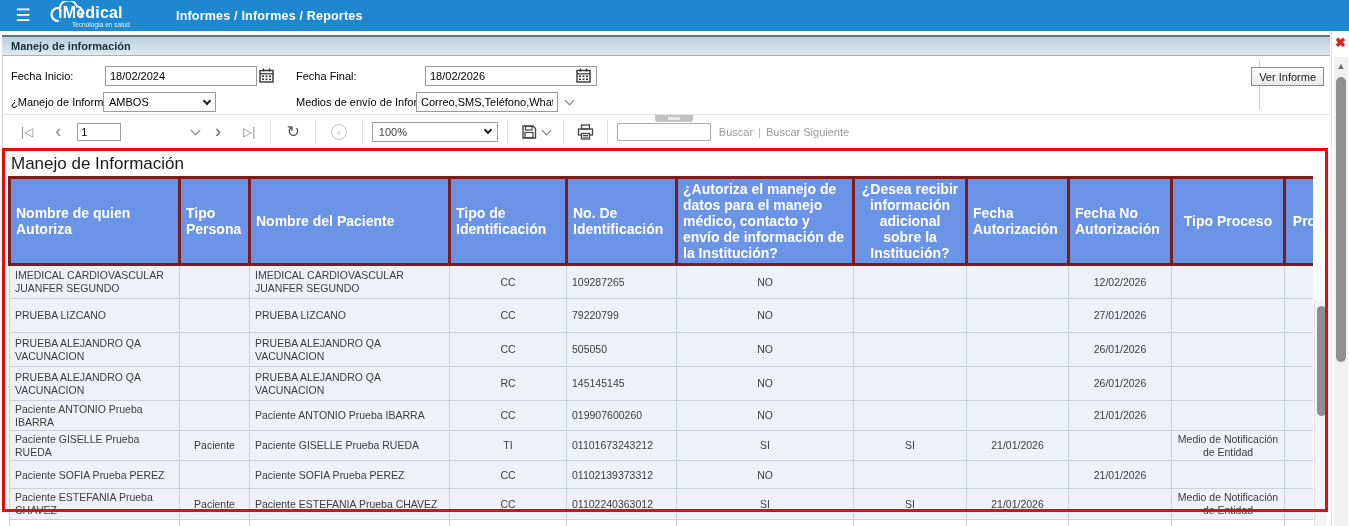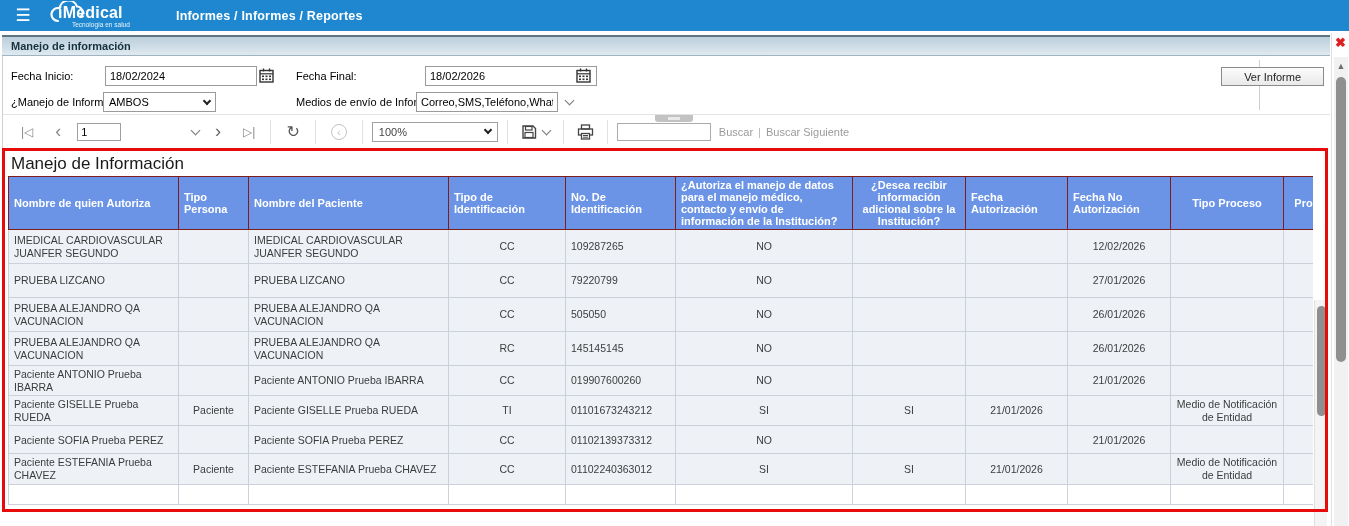--- a/index.html
+++ b/index.html
@@ -30,21 +30,21 @@
   .f-input { position:absolute; height:20px; border:1px solid #9a9a9a; font-size:11px; padding:0 4px;
              font-family:"Liberation Sans",sans-serif; color:#000; background:#fff; }
   .cal-icon { position:absolute; width:16px; height:16px; cursor:pointer; }
   .fake-select { position:absolute; height:20px; border:1px solid #9a9a9a; background:#fff; font-size:11px;
                  display:flex; align-items:center; padding:1px 5px; cursor:pointer; }
   .fake-select .grow { flex:1; }
   .chev { display:inline-block; width:6px; height:6px; border-right:2px solid #222; border-bottom:2px solid #222;
           transform:rotate(45deg); margin-top:-3px; }
   .chev.light { border-color:#777; border-width:1px; width:7px; height:7px; }
   .v-div { position:absolute; width:1px; background:#cfcfcf; }
-  .btn-ver { position:absolute; right:6px; top:11px; height:19px; padding:0 22px; font-size:11px;
+  .btn-ver { position:absolute; right:6px; top:11px; height:19px; padding:0 7px; font-size:11px;
              font-family:"Liberation Sans",sans-serif; border:1px solid #8a8a8a;
              background:linear-gradient(#fcfcfc,#e9e9e9); cursor:pointer; color:#222; }
 
   
   .toolbar { position:absolute; left:2px; top:114px; width:1328px; height:34px; background:#fff;
              border-top:1px solid #e3e3e3; border-left:1px solid #cfcfcf;
              display:flex; align-items:center; font-size:11px; color:#444; }
   .tb-ico { color:#8a8a8a; font-size:14px; cursor:pointer; padding:0 6px; user-select:none; }
   .tb-sep { width:1px; height:24px; background:#e2e2e2; margin:0 9px; }
   .page-input { width:44px; height:18px; border:1px solid #a0a0a0; font-size:11px; padding:0 3px; margin:0 8px 0 10px; }
@@ -61,22 +61,22 @@
   .buscar-bar { color:#b5b5b5; margin:0 5px; }
   .splitter { position:absolute; left:652px; top:0px; width:38px; height:7px; background:#c2c2c2;
               border-radius:0 0 3px 3px; cursor:row-resize; }
   .splitter::after { content:""; position:absolute; left:13px; top:2px; width:12px; height:3px; background:#e9e9e9; }
 
   
   .report { position:absolute; left:2px; top:148px; width:1328px; height:378px; background:#fff; overflow:hidden; }
   .report-title { font-size:17px; color:#1a1a1a; padding:6px 0 3px 9px; height:28px; }
   .grid-wrap { position:absolute; left:6px; top:28px; width:1305px; overflow:hidden; }
   table.grid { border-collapse:collapse; table-layout:fixed; width:1315px; }
-  .grid th { background:var(--c-table_header,#6b94e6); color:#fff; font-size:11px; font-weight:bold;
-             border:1px solid #7f1d1d; height:44px; padding:2px 5px; vertical-align:middle; }
+  .grid th { background:var(--c-table_header,#6b94e6); color:#fff; font-size:14px; font-weight:bold;
+             border:3px solid #7f1d1d; height:44px; padding:2px 5px; vertical-align:middle; }
   .grid td { background:#eef2f7; border:1px solid #ccd1d9; font-size:10.5px; color:#3c3c3c;
              padding:2px 5px; vertical-align:middle; line-height:1.2; overflow:hidden; }
   .grid tr.r-tall td { height:34px; }
   .grid tr.r-short td { height:28px; }
   .grid tr.r-partial td { height:20px; background:#fff; border-top:1px solid #ccd1d9; }
   .al { text-align:left; } .ac { text-align:center; }
 
   
   .tbl-scroll { position:absolute; left:1312px; top:152px; width:13px; height:357px; background:#f4f4f4;
                 border-left:1px solid #e0e0e0; }

